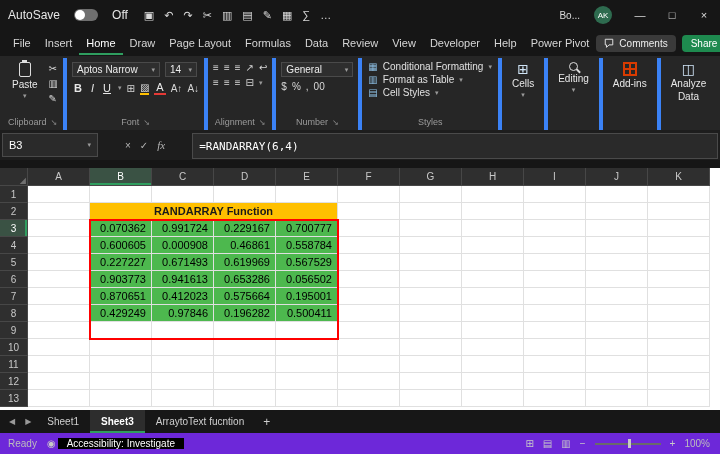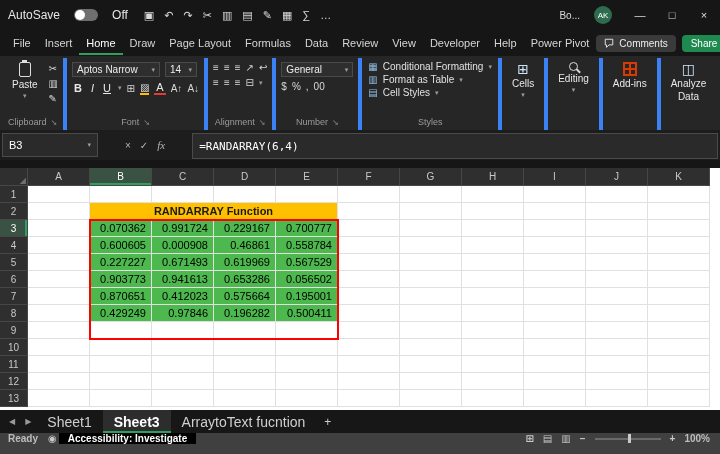--- a/index.html
+++ b/index.html
@@ -75,26 +75,26 @@
   .gh.corner { position:relative; }
   .tri { position:absolute; right:1px; bottom:0; font-size:8px; color:#707070; line-height:1; }
   .cell { background:#fff; border-right:1px solid #e0e0e0; border-bottom:1px solid #e0e0e0; font-size:11px; color:#000; display:flex; align-items:center; }
   .cell.green { background:var(--fill-green,#4DB84E); justify-content:flex-end; padding-right:5px; }
   .cell.banner { background:var(--banner-yellow,#FFC000); justify-content:center; font-weight:bold; color:#1a1a1a; }
   .red-box { position:absolute; left:89px; top:51px; width:250px; height:121px; border:2px solid var(--border-red,#FF0000); pointer-events:none; }
 
   
   .sheetbar { height:23px; background:#171717; display:flex; align-items:stretch; flex:none; padding-left:4px; }
   .tab-nav { color:#9a9a9a; font-size:8px; display:flex; align-items:center; padding:0 5px; }
-  .stab { padding:0 11px; font-size:14px; color:#cfcfcf; display:flex; align-items:center; white-space:nowrap; }
+  .stab { padding:0 11px; font-size:10px; color:#cfcfcf; display:flex; align-items:center; white-space:nowrap; }
   .stab.active { background:#2d2d2d; color:#fff; font-weight:bold; box-shadow: inset 0 -2px 0 var(--tab-underline-green,#2f9e5f); }
   .add-tab { color:#cfcfcf; display:flex; align-items:center; padding:0 8px; font-size:12px; }
 
   
-  .statusbar { height:21px; background:#404040; display:flex; align-items:flex-start; flex:none; font-size:10px; color:#bdbdbd;font-weight:bold; }
+  .statusbar { height:21px; background:#6d28d9; display:flex; align-items:center; flex:none; font-size:10px; color:#bdbdbd; }
   .status-item { display:flex; align-items:center; padding:0 8px; gap:5px; }
   .acc-pill { background:#000; color:#fff; display:flex; align-items:center; gap:5px; padding:0 9px; }
   .status-right { margin-left:auto; display:flex; align-items:center; gap:9px; padding-right:10px; }
   .view-ic { font-size:10px; color:#c9c9c9; }
   .zoom-slider { width:66px; height:2px; background:#6a6a6a; position:relative; }
   .zoom-knob { width:3px; height:9px; background:#c9c9c9; position:absolute; left:50%; top:-3.5px; }
 </style>
 </head>
 <body>
 

